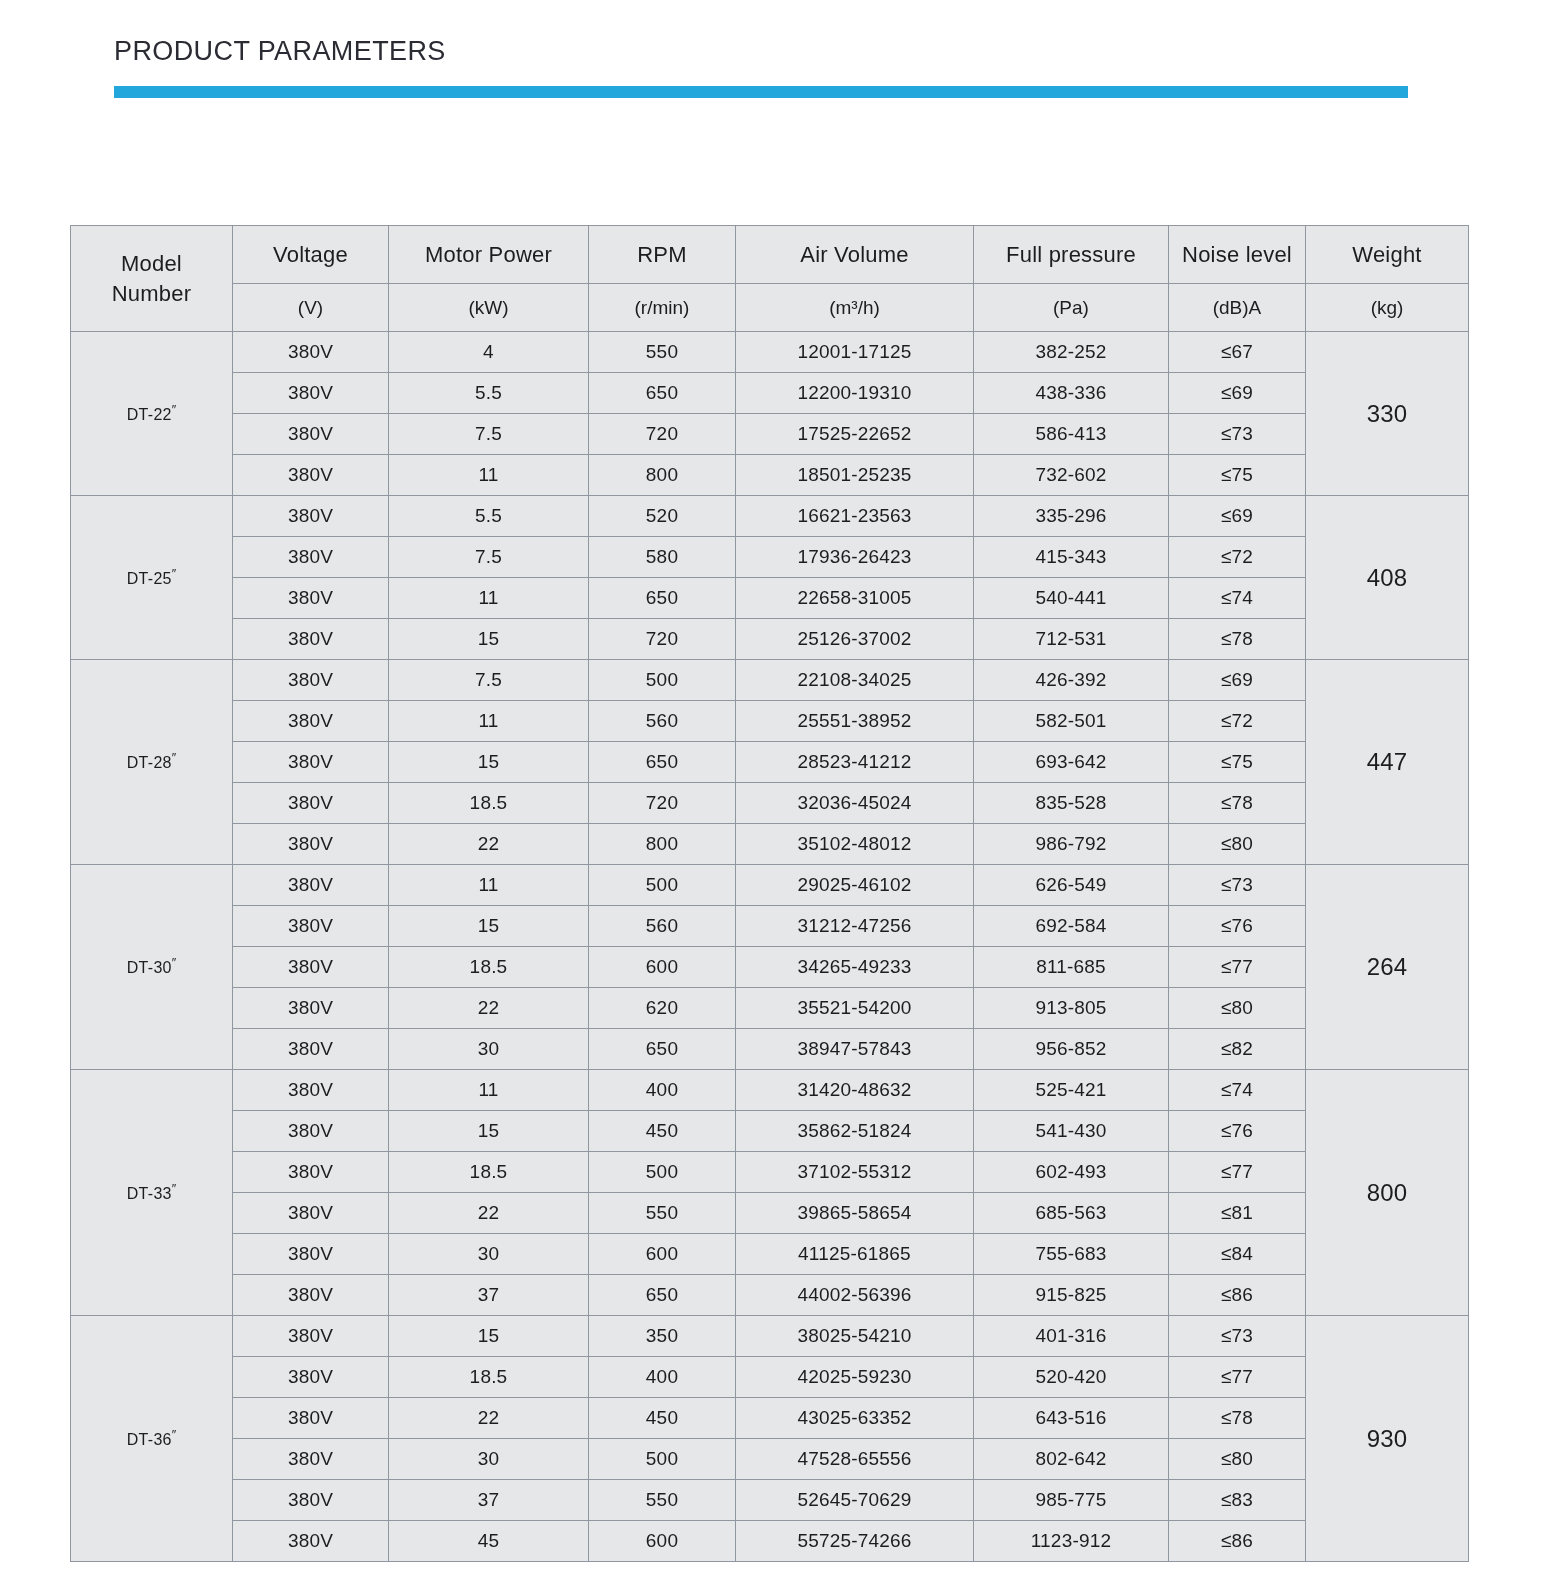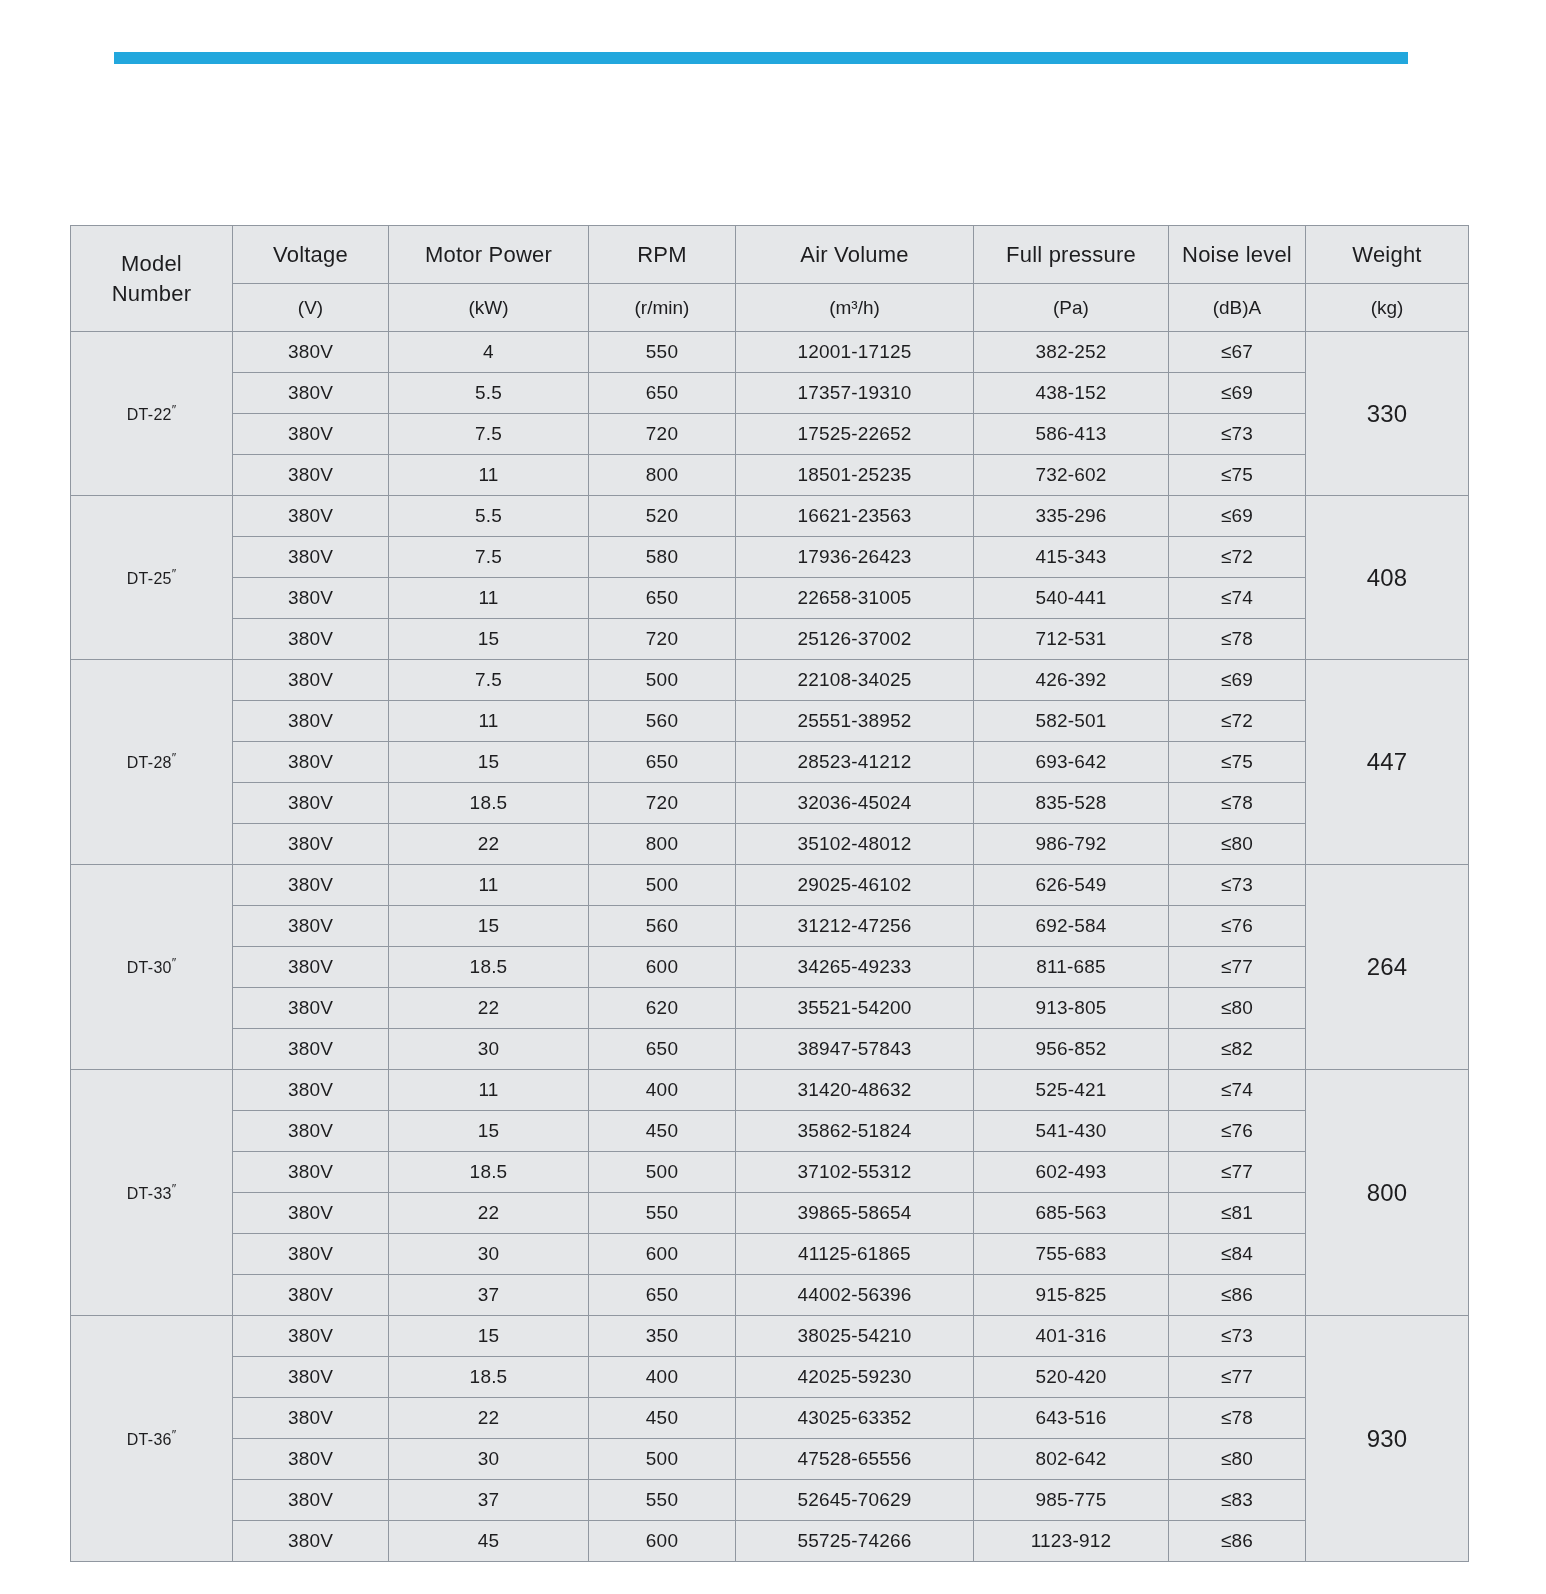--- a/index.html
+++ b/index.html
@@ -107,20 +107,21 @@
     vertical-align: super;
     letter-spacing: 0;
   }
 </style>
 </head>
 <body>
 
 <div class="page">
 
   <div class="section-header">
+    <div class="section-title">PRODUCT PARAMETERS</div>
     <div class="title-rule"></div>
   </div>
 
   <div class="table-wrap">
     <table class="spec">
       <colgroup>
         <col class="c-model">
           <col class="c-voltage">
           <col class="c-power">
           <col class="c-rpm">
@@ -161,22 +162,22 @@
             <td class="body-cell">550</td>
             <td class="body-cell">12001-17125</td>
             <td class="body-cell">382-252</td>
             <td class="body-cell">≤67</td>
             <td class="body-cell weight-cell" rowspan="4">330</td>
           </tr>
           <tr>
             <td class="body-cell">380V</td>
             <td class="body-cell">5.5</td>
             <td class="body-cell">650</td>
-            <td class="body-cell">17357-19310</td>
-            <td class="body-cell">438-152</td>
+            <td class="body-cell">12200-19310</td>
+            <td class="body-cell">438-336</td>
             <td class="body-cell">≤69</td>
           </tr>
           <tr>
             <td class="body-cell">380V</td>
             <td class="body-cell">7.5</td>
             <td class="body-cell">720</td>
             <td class="body-cell">17525-22652</td>
             <td class="body-cell">586-413</td>
             <td class="body-cell">≤73</td>
           </tr>

